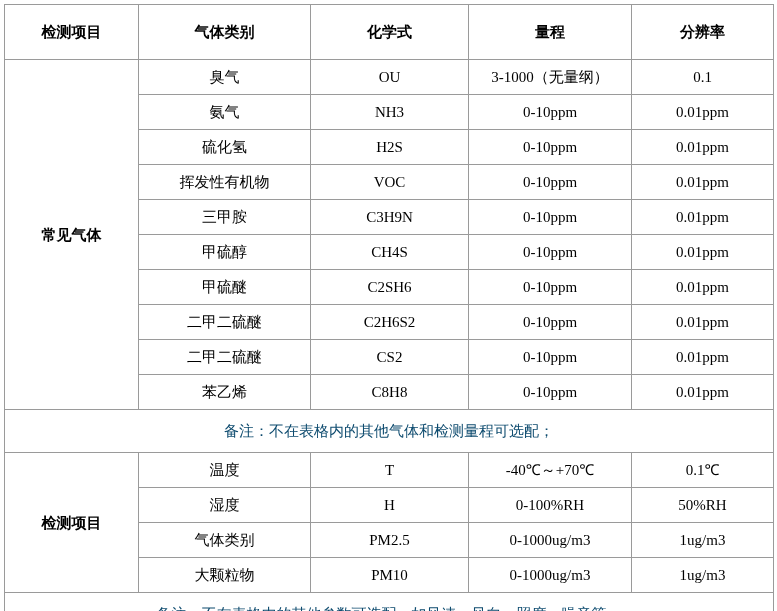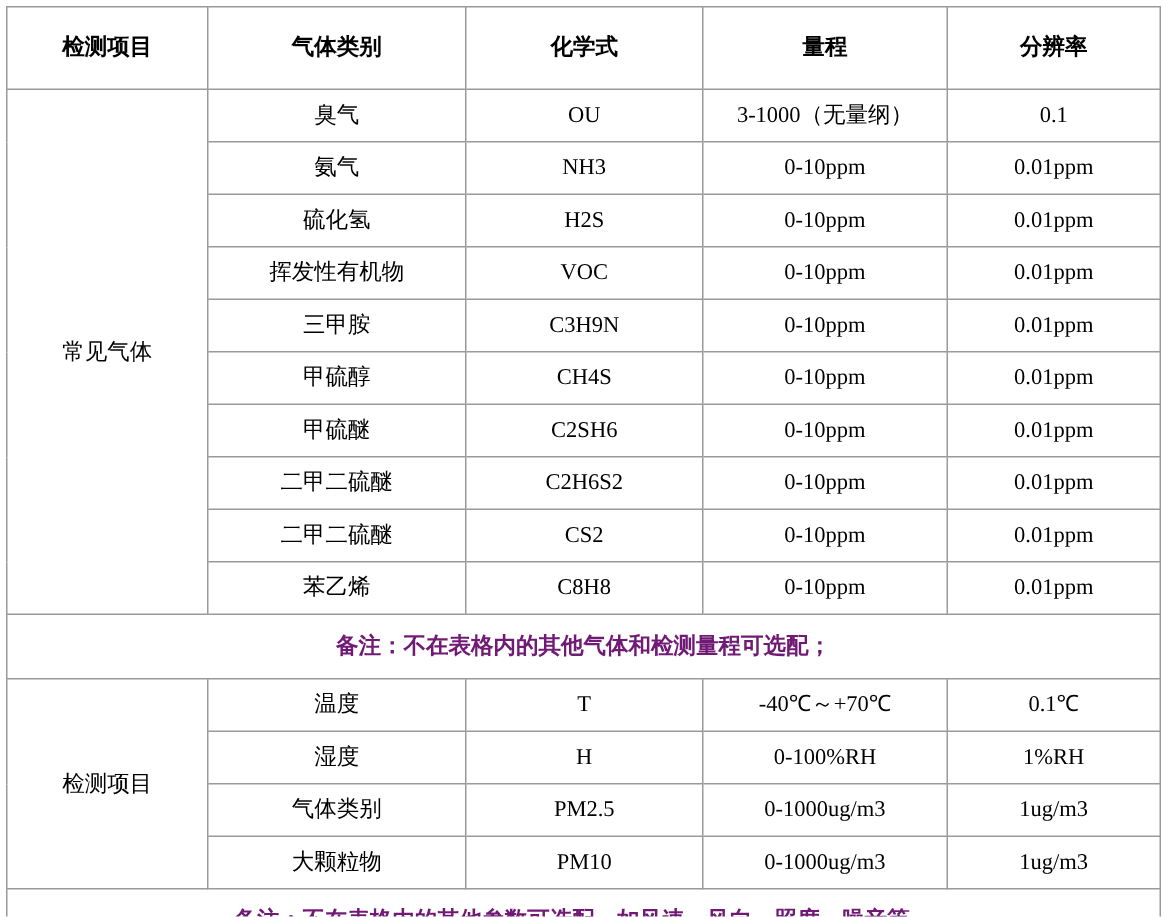--- a/index.html
+++ b/index.html
@@ -40,25 +40,25 @@
   col.c3 { width: 163px; }
   col.c4 { width: 142px; }
 
   td.header {
     font-size: 19px;
     font-weight: bold;
     height: 50px;
   }
   td.rowhead {
     font-size: 17px;
-    font-weight: normal;
+    font-weight: bold;
   }
   td.note {
-    color: #701a75;
-    font-weight: bold;
+    color: #0c4a6e;
+    font-weight: normal;
     font-size: 17px;
     text-align: left;
     padding-left: 8px;
     height: 38px;
   }
   td.dat {
     height: 30px;
   }
 </style>
 </head>
@@ -152,21 +152,21 @@
         <td class="rowhead" rowspan="4">检测项目</td>
         <td class="dat">温度</td>
         <td class="dat">T</td>
         <td class="dat">-40℃～+70℃</td>
         <td class="dat">0.1℃</td>
       </tr>
       <tr>
         <td class="dat">湿度</td>
         <td class="dat">H</td>
         <td class="dat">0-100%RH</td>
-        <td class="dat">1%RH</td>
+        <td class="dat">50%RH</td>
       </tr>
       <tr>
         <td class="dat">气体类别</td>
         <td class="dat">PM2.5</td>
         <td class="dat">0-1000ug/m3</td>
         <td class="dat">1ug/m3</td>
       </tr>
       <tr>
         <td class="dat">大颗粒物</td>
         <td class="dat">PM10</td>

